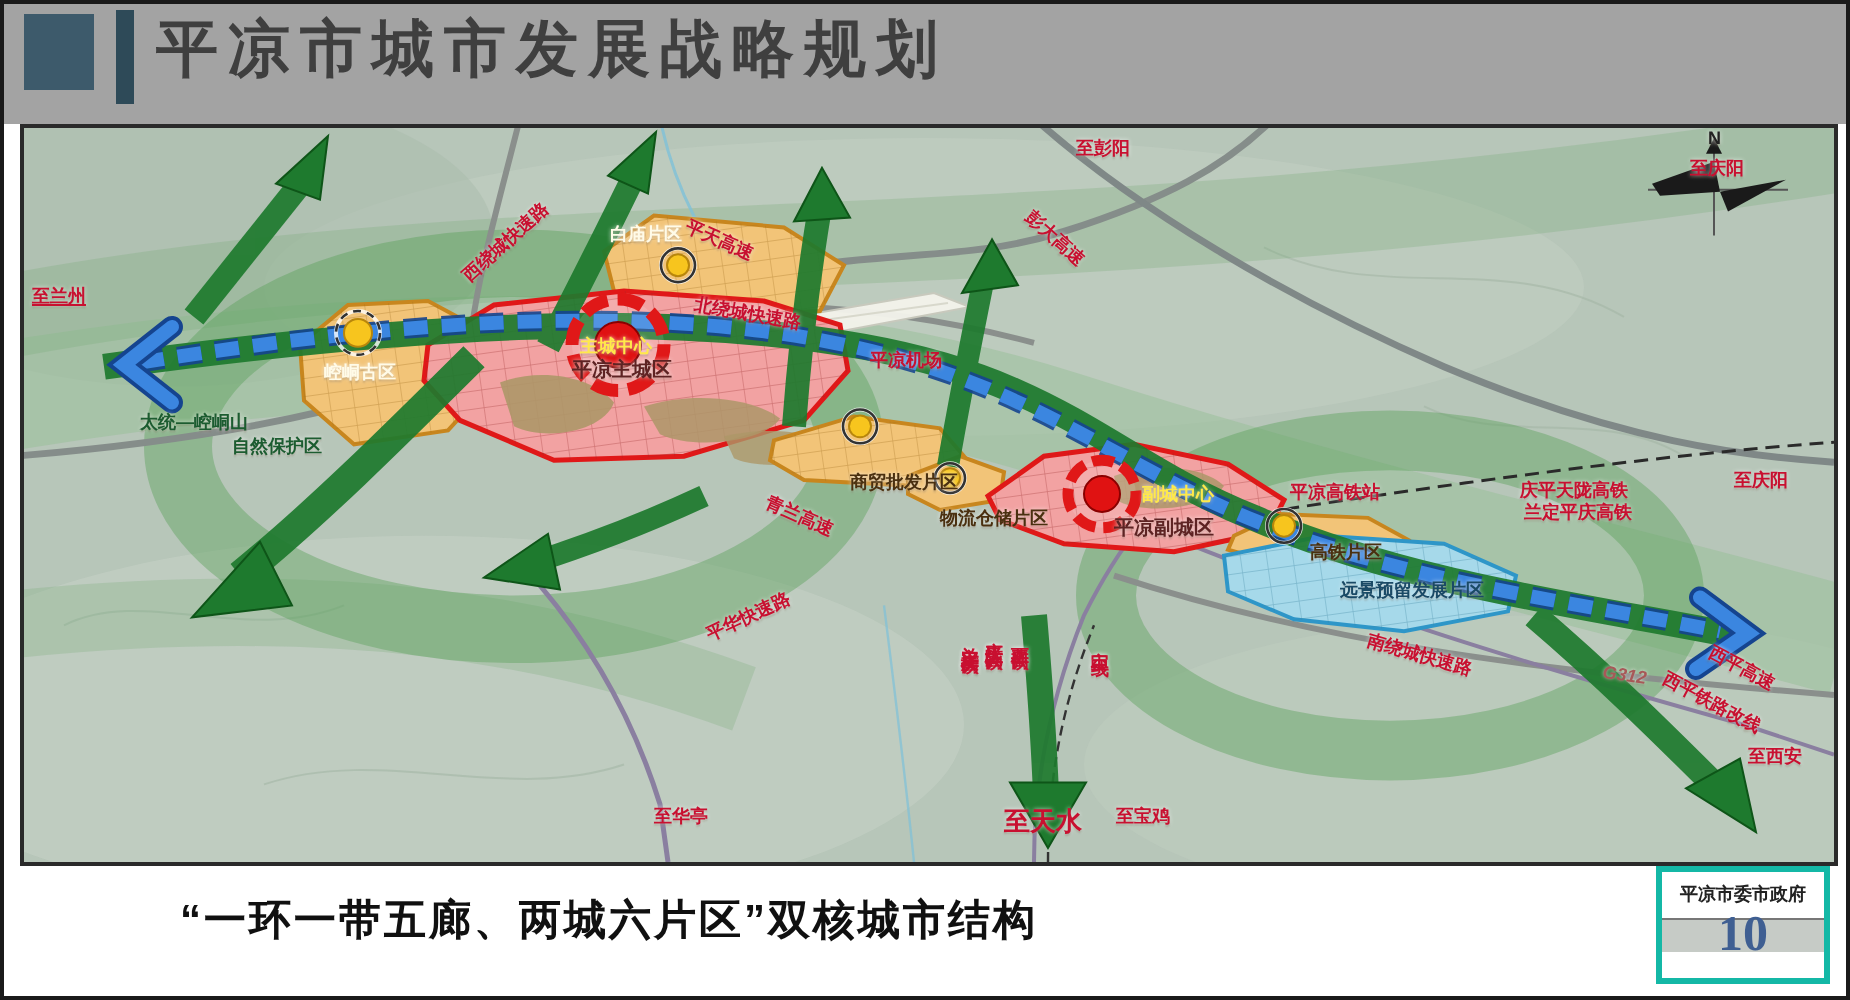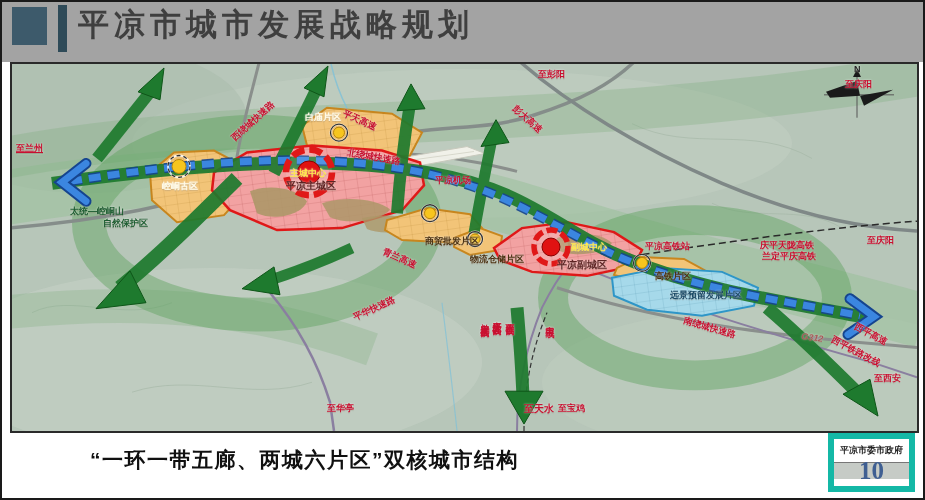--- a/index.html
+++ b/index.html
@@ -15,21 +15,21 @@
   
   .map{position:absolute;left:8px;top:60px;width:909px;height:371px;border:2px solid #2a2a2a;box-sizing:border-box;background:#b7c6b9;overflow:hidden;}
   .map svg{position:absolute;left:0;top:0;width:100%;height:100%;}
   .label-layer{position:absolute;left:0;top:0;width:100%;height:100%;pointer-events:none;}
   .map-label{position:absolute;font-weight:bold;font-size:9px;line-height:1;color:#c81030;white-space:nowrap;
              transform-origin:0 0;text-shadow:0 0 2px rgba(255,255,255,.75),0 1px 1px rgba(60,30,0,.25);}
   .map-label.vertical{writing-mode:vertical-rl;text-orientation:upright;letter-spacing:1px;}
   
   .footer{position:absolute;left:0;top:431px;width:100%;bottom:0;background:#fff;}
   .caption{position:absolute;left:88px;top:13px;font-weight:bold;font-size:21px;color:#101010;letter-spacing:1.5px;white-space:nowrap;}
-  .agency-box{position:absolute;right:8px;top:0;width:87px;height:59px;border:6px solid #14b8a6;box-sizing:border-box;background:#fff;}
+  .agency-box{position:absolute;right:8px;top:0;width:87px;height:59px;border:3px solid #14b8a6;box-sizing:border-box;background:#fff;}
   .agency-name{height:23px;display:flex;align-items:center;justify-content:center;
                font-family:"Liberation Serif",serif;font-size:9px;font-weight:bold;color:#222;border-bottom:1px solid #777;}
   .page-num{height:16px;display:flex;align-items:center;justify-content:center;background:#c6cbc6;
             font-family:"Liberation Serif",serif;font-size:25px;font-weight:bold;color:var(--page_number,#3f5f92);}
 </style>
 </head>
 <body>
 
 <div class="page">
 
@@ -191,21 +191,21 @@
         <div class="map-label" style="left: 274px; top: 117px; color: rgb(94, 35, 35); font-size: 10px;">平凉主城区</div>
         <div class="map-label" style="left: 278px; top: 105px; color: rgb(255, 233, 74); font-size: 9px;">主城中心</div>
         <div class="map-label" style="left: 413px; top: 173px; color: rgb(74, 48, 16); font-size: 9px;">商贸批发片区</div>
         <div class="map-label" style="left: 458px; top: 191px; color: rgb(74, 48, 16); font-size: 9px;">物流仓储片区</div>
         <div class="map-label" style="left: 545px; top: 196px; color: rgb(94, 35, 35); font-size: 10px;">平凉副城区</div>
         <div class="map-label" style="left: 522px; top: 179px; color: rgb(255, 233, 74); font-size: 9px; margin-left: 37px;">副城中心</div>
         <div class="map-label" style="left: 643px; top: 208px; color: rgb(74, 48, 16); font-size: 9px;">高铁片区</div>
         <div class="map-label" style="left: 658px; top: 227px; color: rgb(26, 74, 102); font-size: 9px;">远景预留发展片区</div>
         <div class="map-label" style="left: 423px; top: 112px; font-size: 9px;">平凉机场</div>
         <div class="map-label" style="left: 58px; top: 143px; color: rgb(28, 92, 48); font-size: 9px;">太统—崆峒山</div>
-        <div class="map-label" style="left: 64px; top: 155px; color: rgb(28, 92, 48); font-size: 9px; padding-left: 27px;">自然保护区</div>
+        <div class="map-label" style="left: 77px; top: 155px; color: rgb(28, 92, 48); font-size: 9px; padding-left: 27px;">自然保护区</div>
         <div class="map-label" style="left: 218px; top: 72px; font-size: 9px; transform: rotate(-42deg);">西绕城快速路</div>
         <div class="map-label" style="left: 333px; top: 45px; font-size: 9px; transform: rotate(24deg);">平天高速</div>
         <div class="map-label" style="left: 505px; top: 40px; font-size: 9px; transform: rotate(42deg);">彭大高速</div>
         <div class="map-label" style="left: 336px; top: 84px; font-size: 9px; transform: rotate(10deg);">北绕城快速路</div>
         <div class="map-label" style="left: 373px; top: 183px; font-size: 9px; transform: rotate(24deg);">青兰高速</div>
         <div class="map-label" style="left: 340px; top: 250px; font-size: 9px; transform: rotate(-25deg);">平华快速路</div>
         <div class="map-label" style="left: 673px; top: 252px; font-size: 9px; transform: rotate(16deg);">南绕城快速路</div>
         <div class="map-label" style="left: 790px; top: 268px; color: rgb(168, 88, 88); font-size: 9px; transform: rotate(8deg); font-style: italic;">G312</div>
         <div class="map-label" style="left: 845px; top: 258px; font-size: 9px; transform: rotate(28deg);">西平高速</div>
         <div class="map-label" style="left: 822px; top: 271px; font-size: 9px; transform: rotate(28deg);">西平铁路改线</div>
@@ -214,21 +214,21 @@
         <div class="map-label" style="left: 750px; top: 188px; font-size: 9px;">兰定平庆高铁</div>
         <div class="map-label vertical" style="left: 468px; top: 252px; font-size: 9px;">兰定平庆高铁</div>
         <div class="map-label vertical" style="left: 480px; top: 250px; font-size: 9px;">庆平天陇高铁</div>
         <div class="map-label vertical" style="left: 493px; top: 252px; font-size: 9px;">西平高铁</div>
         <div class="map-label vertical" style="left: 533px; top: 255px; font-size: 9px;">宝中二线</div>
         <div class="map-label" style="left: 4px; top: 80px; font-size: 9px; text-decoration: underline;">至兰州</div>
         <div class="map-label" style="left: 526px; top: 6px; font-size: 9px;">至彭阳</div>
         <div class="map-label" style="left: 833px; top: 16px; font-size: 9px;">至庆阳</div>
         <div class="map-label" style="left: 855px; top: 172px; font-size: 9px;">至庆阳</div>
         <div class="map-label" style="left: 862px; top: 310px; font-size: 9px;">至西安</div>
-        <div class="map-label" style="left: 512px; top: 340px; font-size: 10px;">至天水</div>
+        <div class="map-label" style="left: 490px; top: 340px; font-size: 13px;">至天水</div>
         <div class="map-label" style="left: 546px; top: 340px; font-size: 9px;">至宝鸡</div>
         <div class="map-label" style="left: 315px; top: 340px; font-size: 9px;">至华亭</div>
         <div class="map-label" style="left: 842px; top: 1px; color: rgb(34, 34, 34); font-size: 9px;">N</div>
       </div>
   </div>
 
   <div class="footer">
     <div class="caption">“一环一带五廊、两城六片区”双核城市结构</div>
     <div class="agency-box">
       <div class="agency-name">平凉市委市政府</div>

